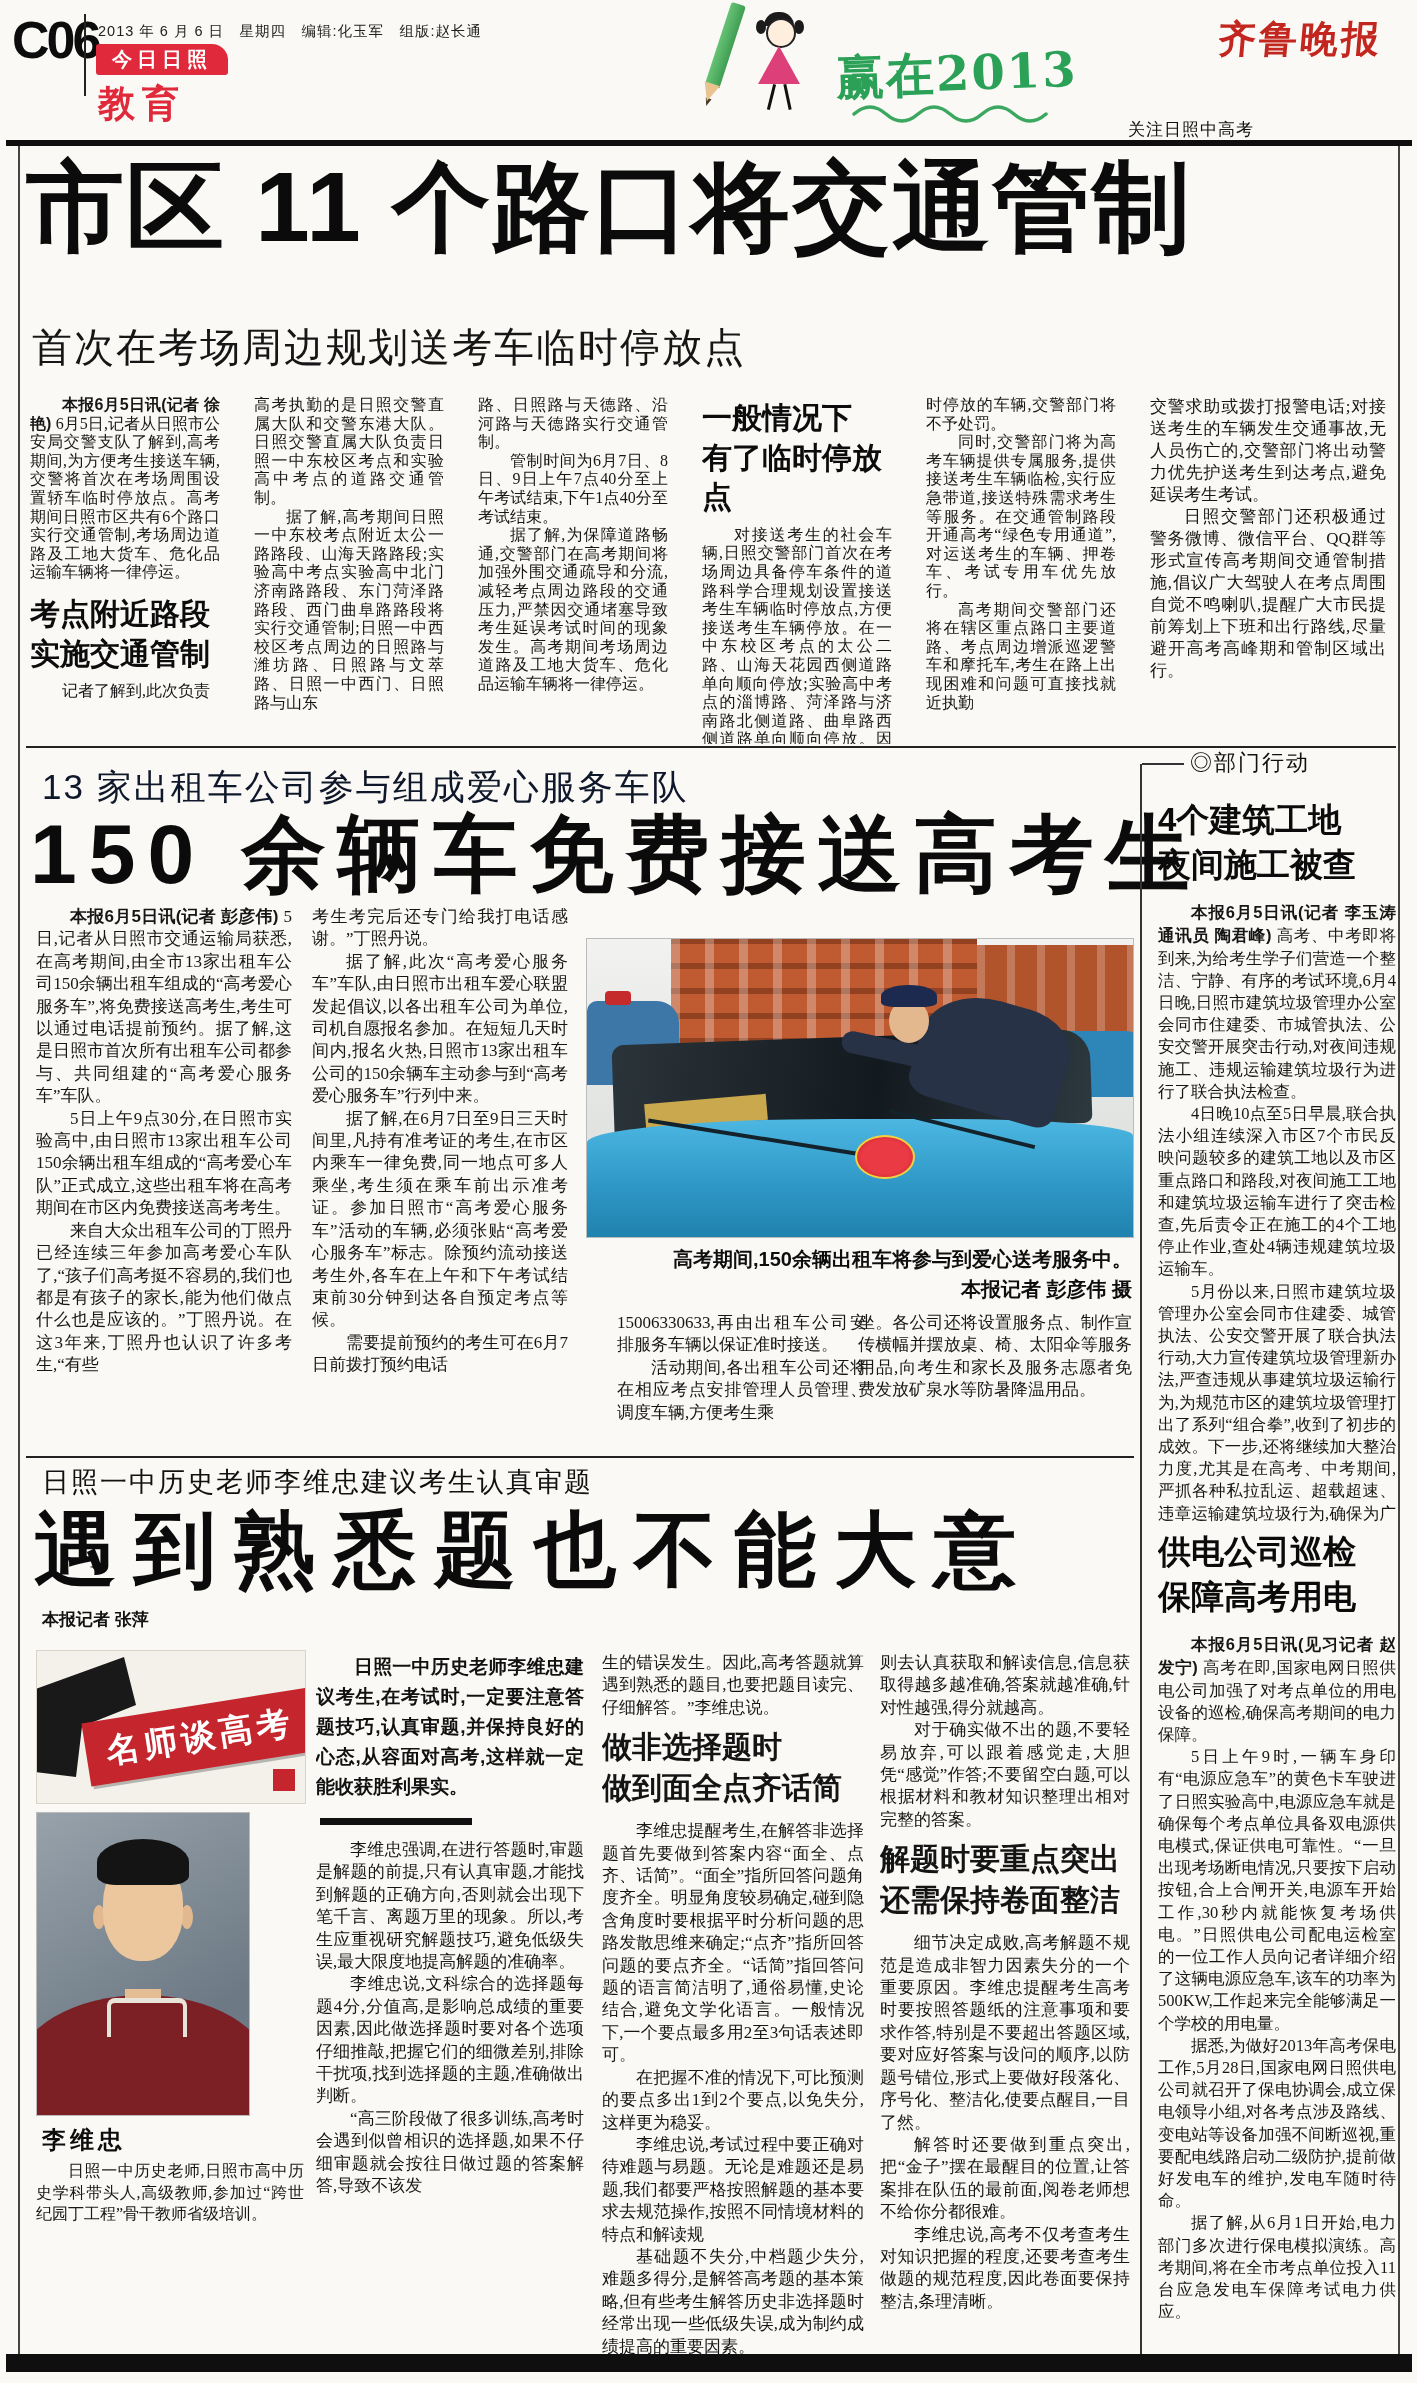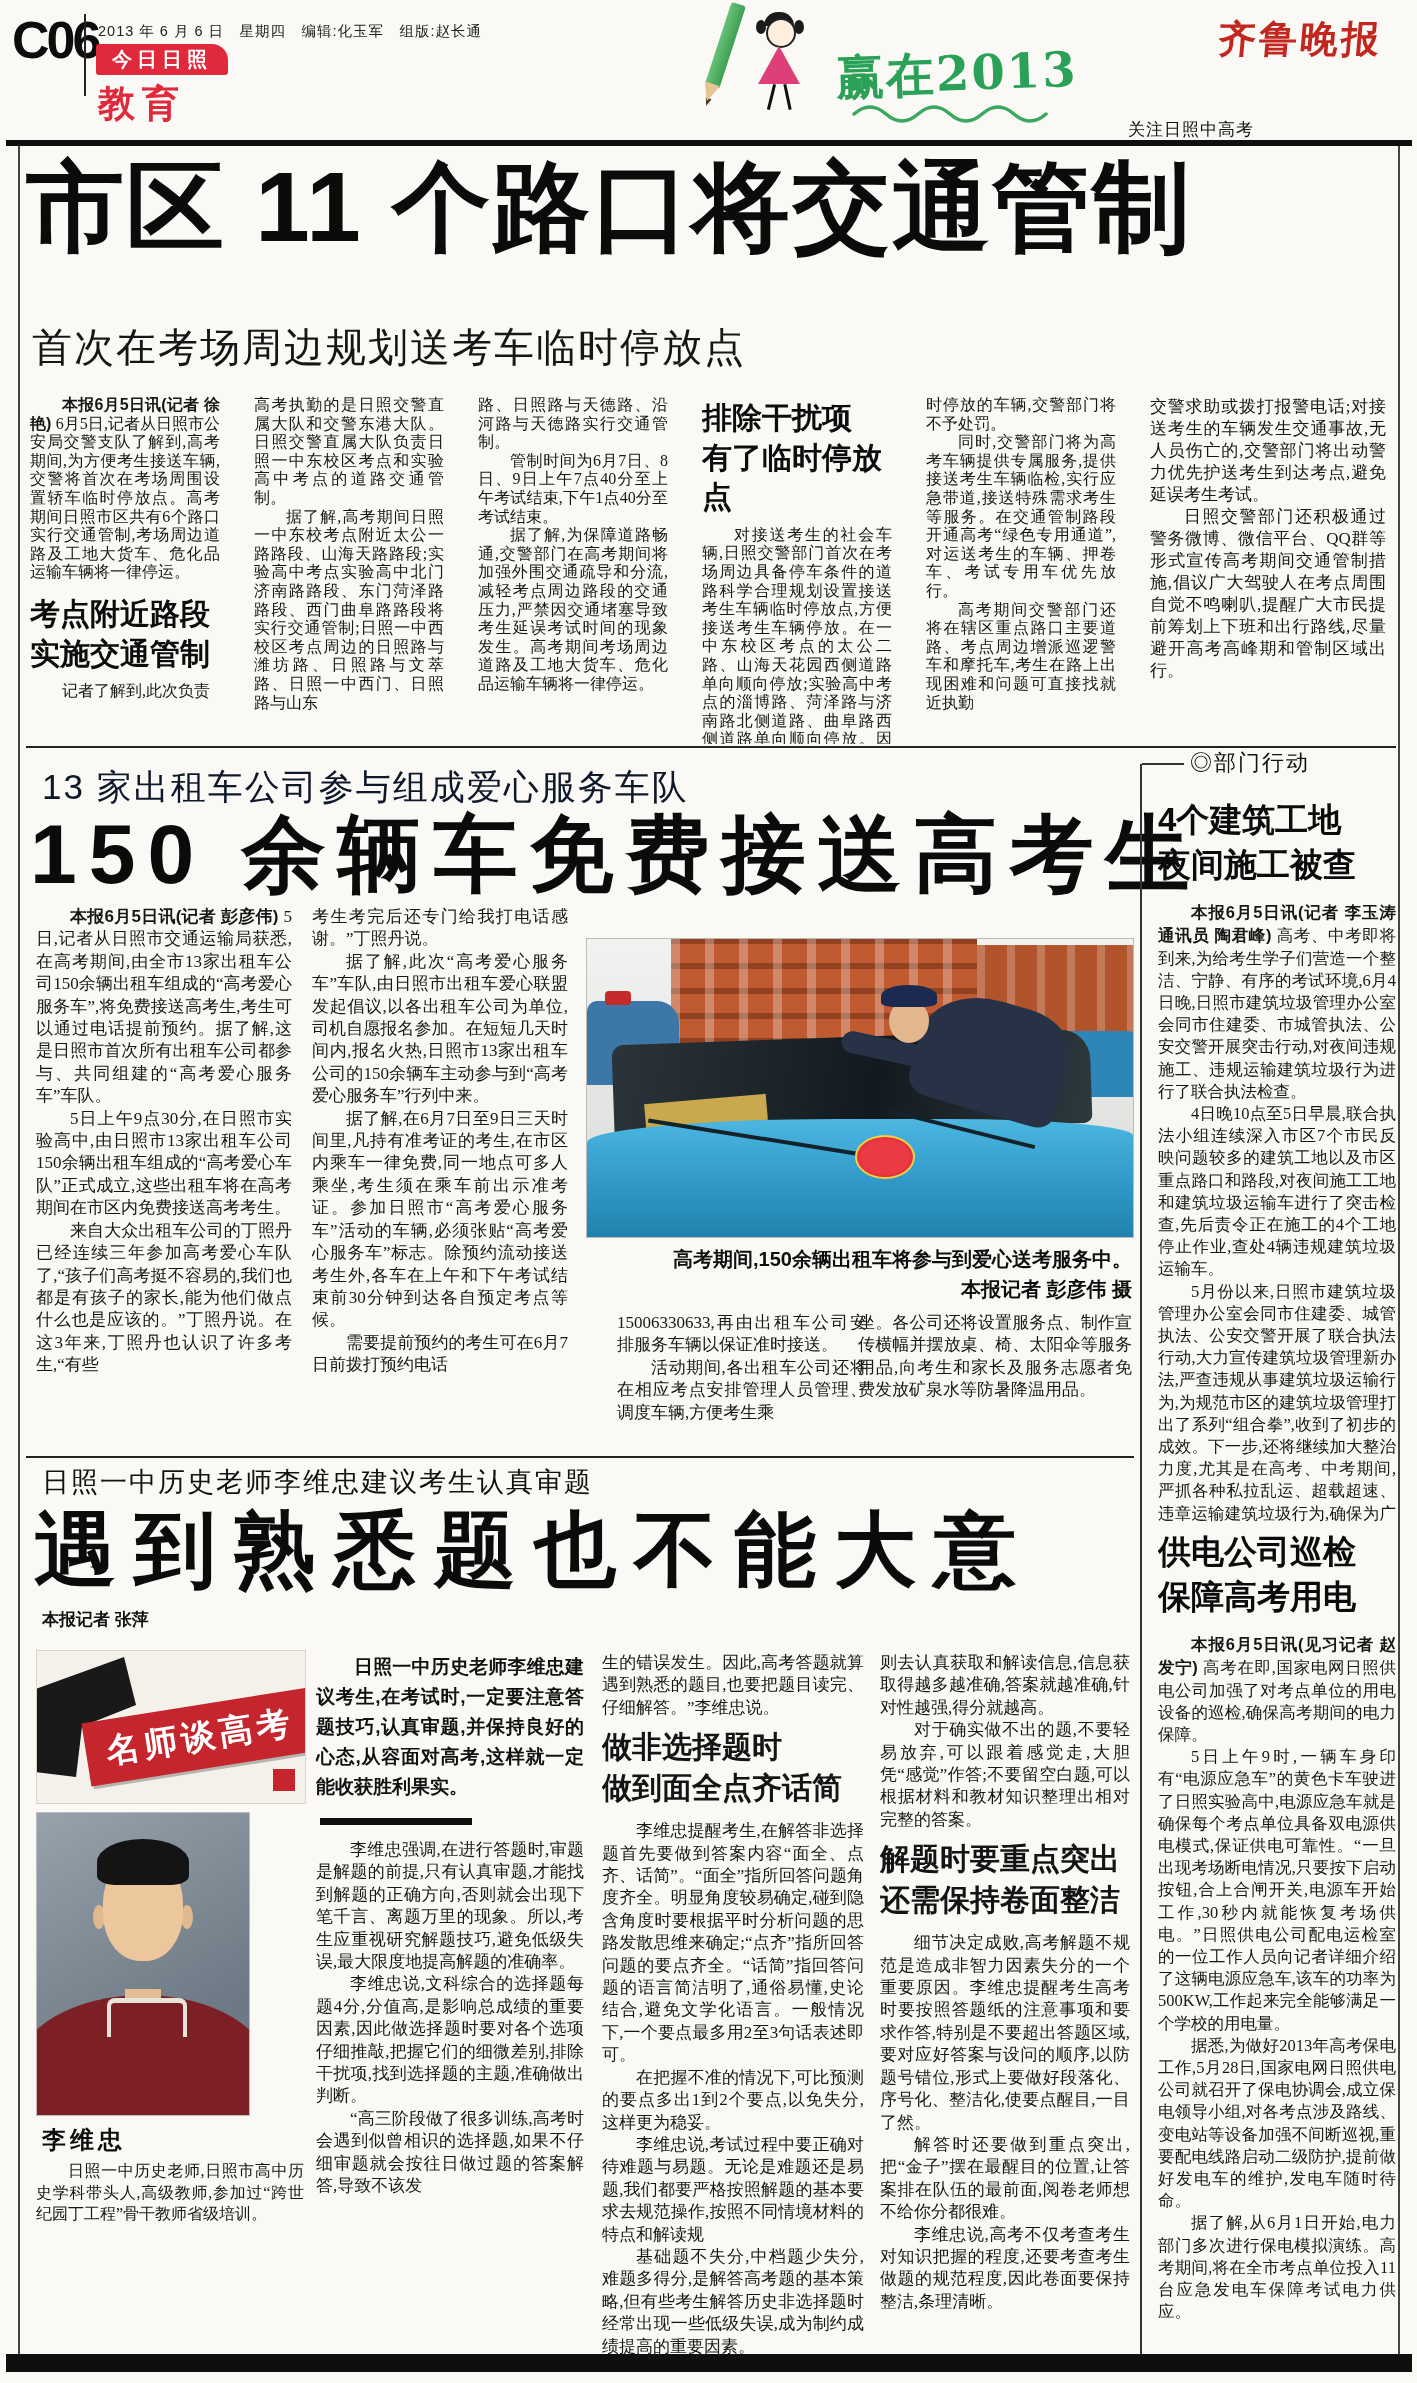--- a/index.html
+++ b/index.html
@@ -186,21 +186,21 @@
       <p class="c noind">高考执勤的是日照交警直属大队和交警东港大队。日照交警直属大队负责日照一中东校区考点和实验高中考点的道路交通管制。</p>
       <p class="c">据了解,高考期间日照一中东校考点附近太公一路路段、山海天路路段;实验高中考点实验高中北门济南路路段、东门菏泽路路段、西门曲阜路路段将实行交通管制;日照一中西校区考点周边的日照路与潍坊路、日照路与文萃路、日照一中西门、日照路与山东</p>
     </div>
     <div class="col" style="width:190px">
       <p class="c noind">路、日照路与天德路、沿河路与天德路实行交通管制。</p>
       <p class="c">管制时间为6月7日、8日、9日上午7点40分至上午考试结束,下午1点40分至考试结束。</p>
       <p class="c">据了解,为保障道路畅通,交警部门在高考期间将加强外围交通疏导和分流,减轻考点周边路段的交通压力,严禁因交通堵塞导致考生延误考试时间的现象发生。高考期间考场周边道路及工地大货车、危化品运输车辆将一律停运。</p>
     </div>
     <div class="col" style="width:190px">
       <div class="colhead" style="margin-top:2px">
-        <div>排除干扰项</div>
+        <div>一般情况下</div>
         <div>有了临时停放点</div>
       </div>
       <p class="c">对接送考生的社会车辆,日照交警部门首次在考场周边具备停车条件的道路科学合理规划设置接送考生车辆临时停放点,方便接送考生车辆停放。在一中东校区考点的太公二路、山海天花园西侧道路单向顺向停放;实验高中考点的淄博路、菏泽路与济南路北侧道路、曲阜路西侧道路单向顺向停放。因接送考生而临</p>
     </div>
     <div class="col" style="width:190px">
       <p class="c noind">时停放的车辆,交警部门将不予处罚。</p>
       <p class="c">同时,交警部门将为高考车辆提供专属服务,提供接送考生车辆临检,实行应急带道,接送特殊需求考生等服务。在交通管制路段开通高考“绿色专用通道”,对运送考生的车辆、押卷车、考试专用车优先放行。</p>
       <p class="c">高考期间交警部门还将在辖区重点路口主要道路、考点周边增派巡逻警车和摩托车,考生在路上出现困难和问题可直接找就近执勤</p>
     </div>
     <div class="col" style="width:236px">

